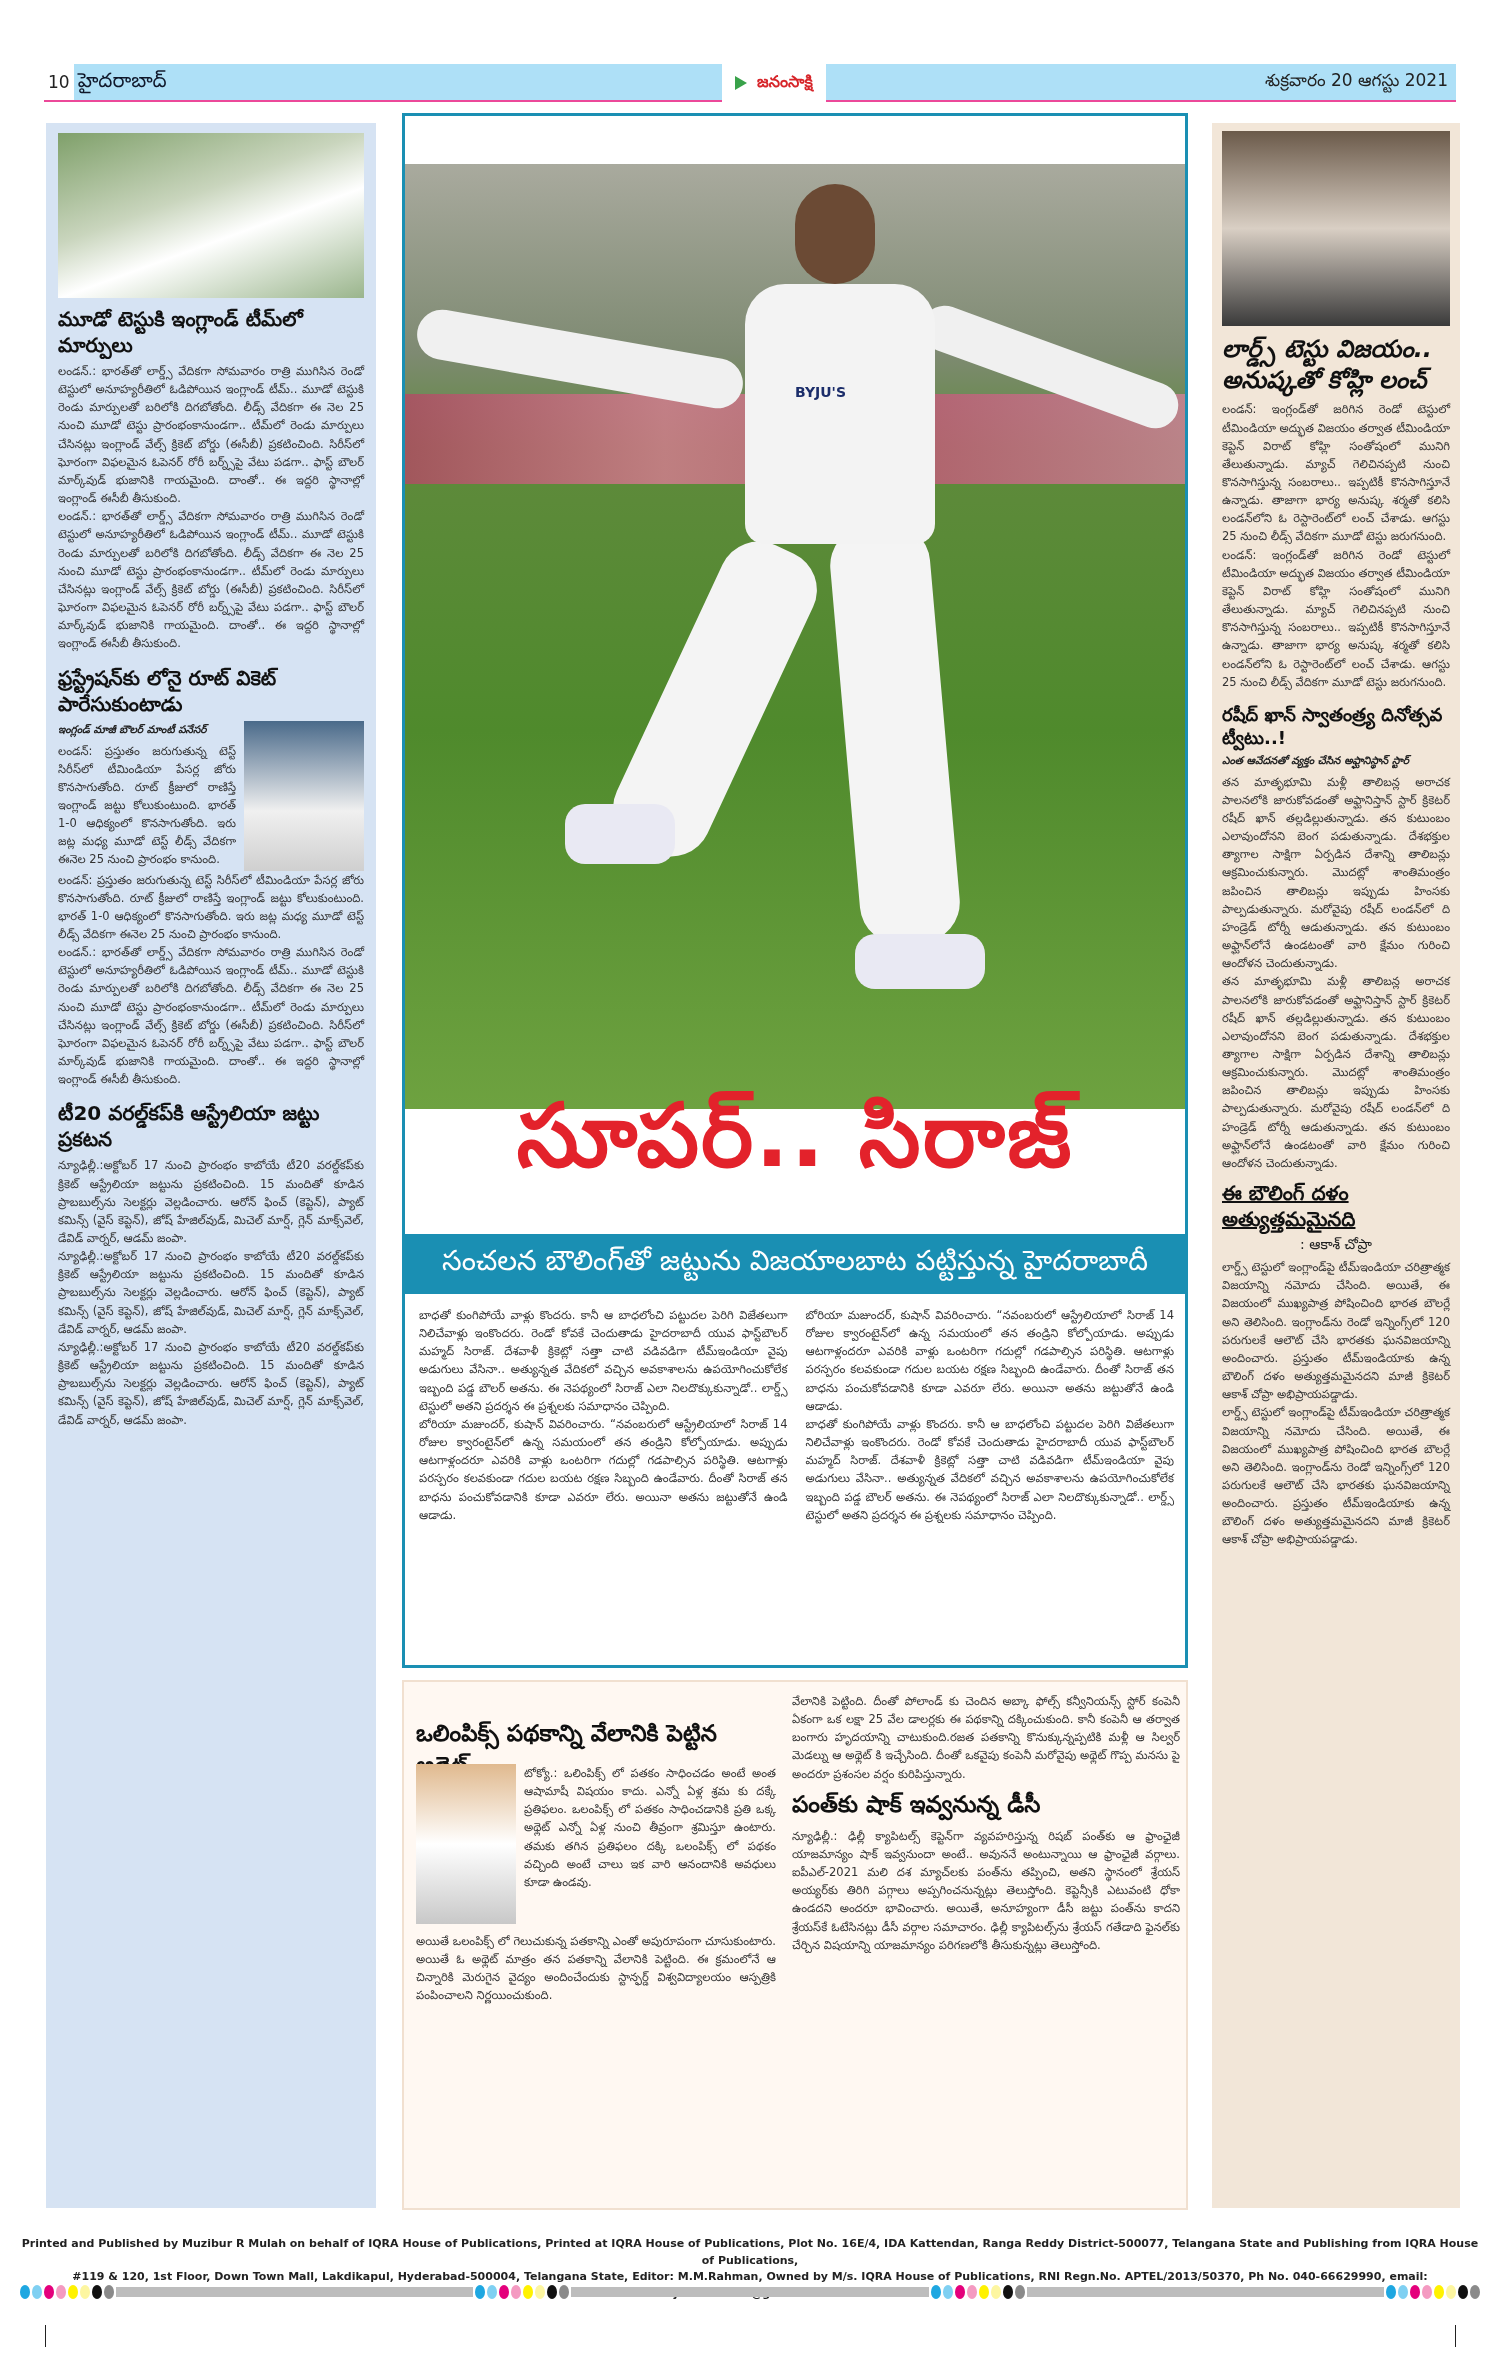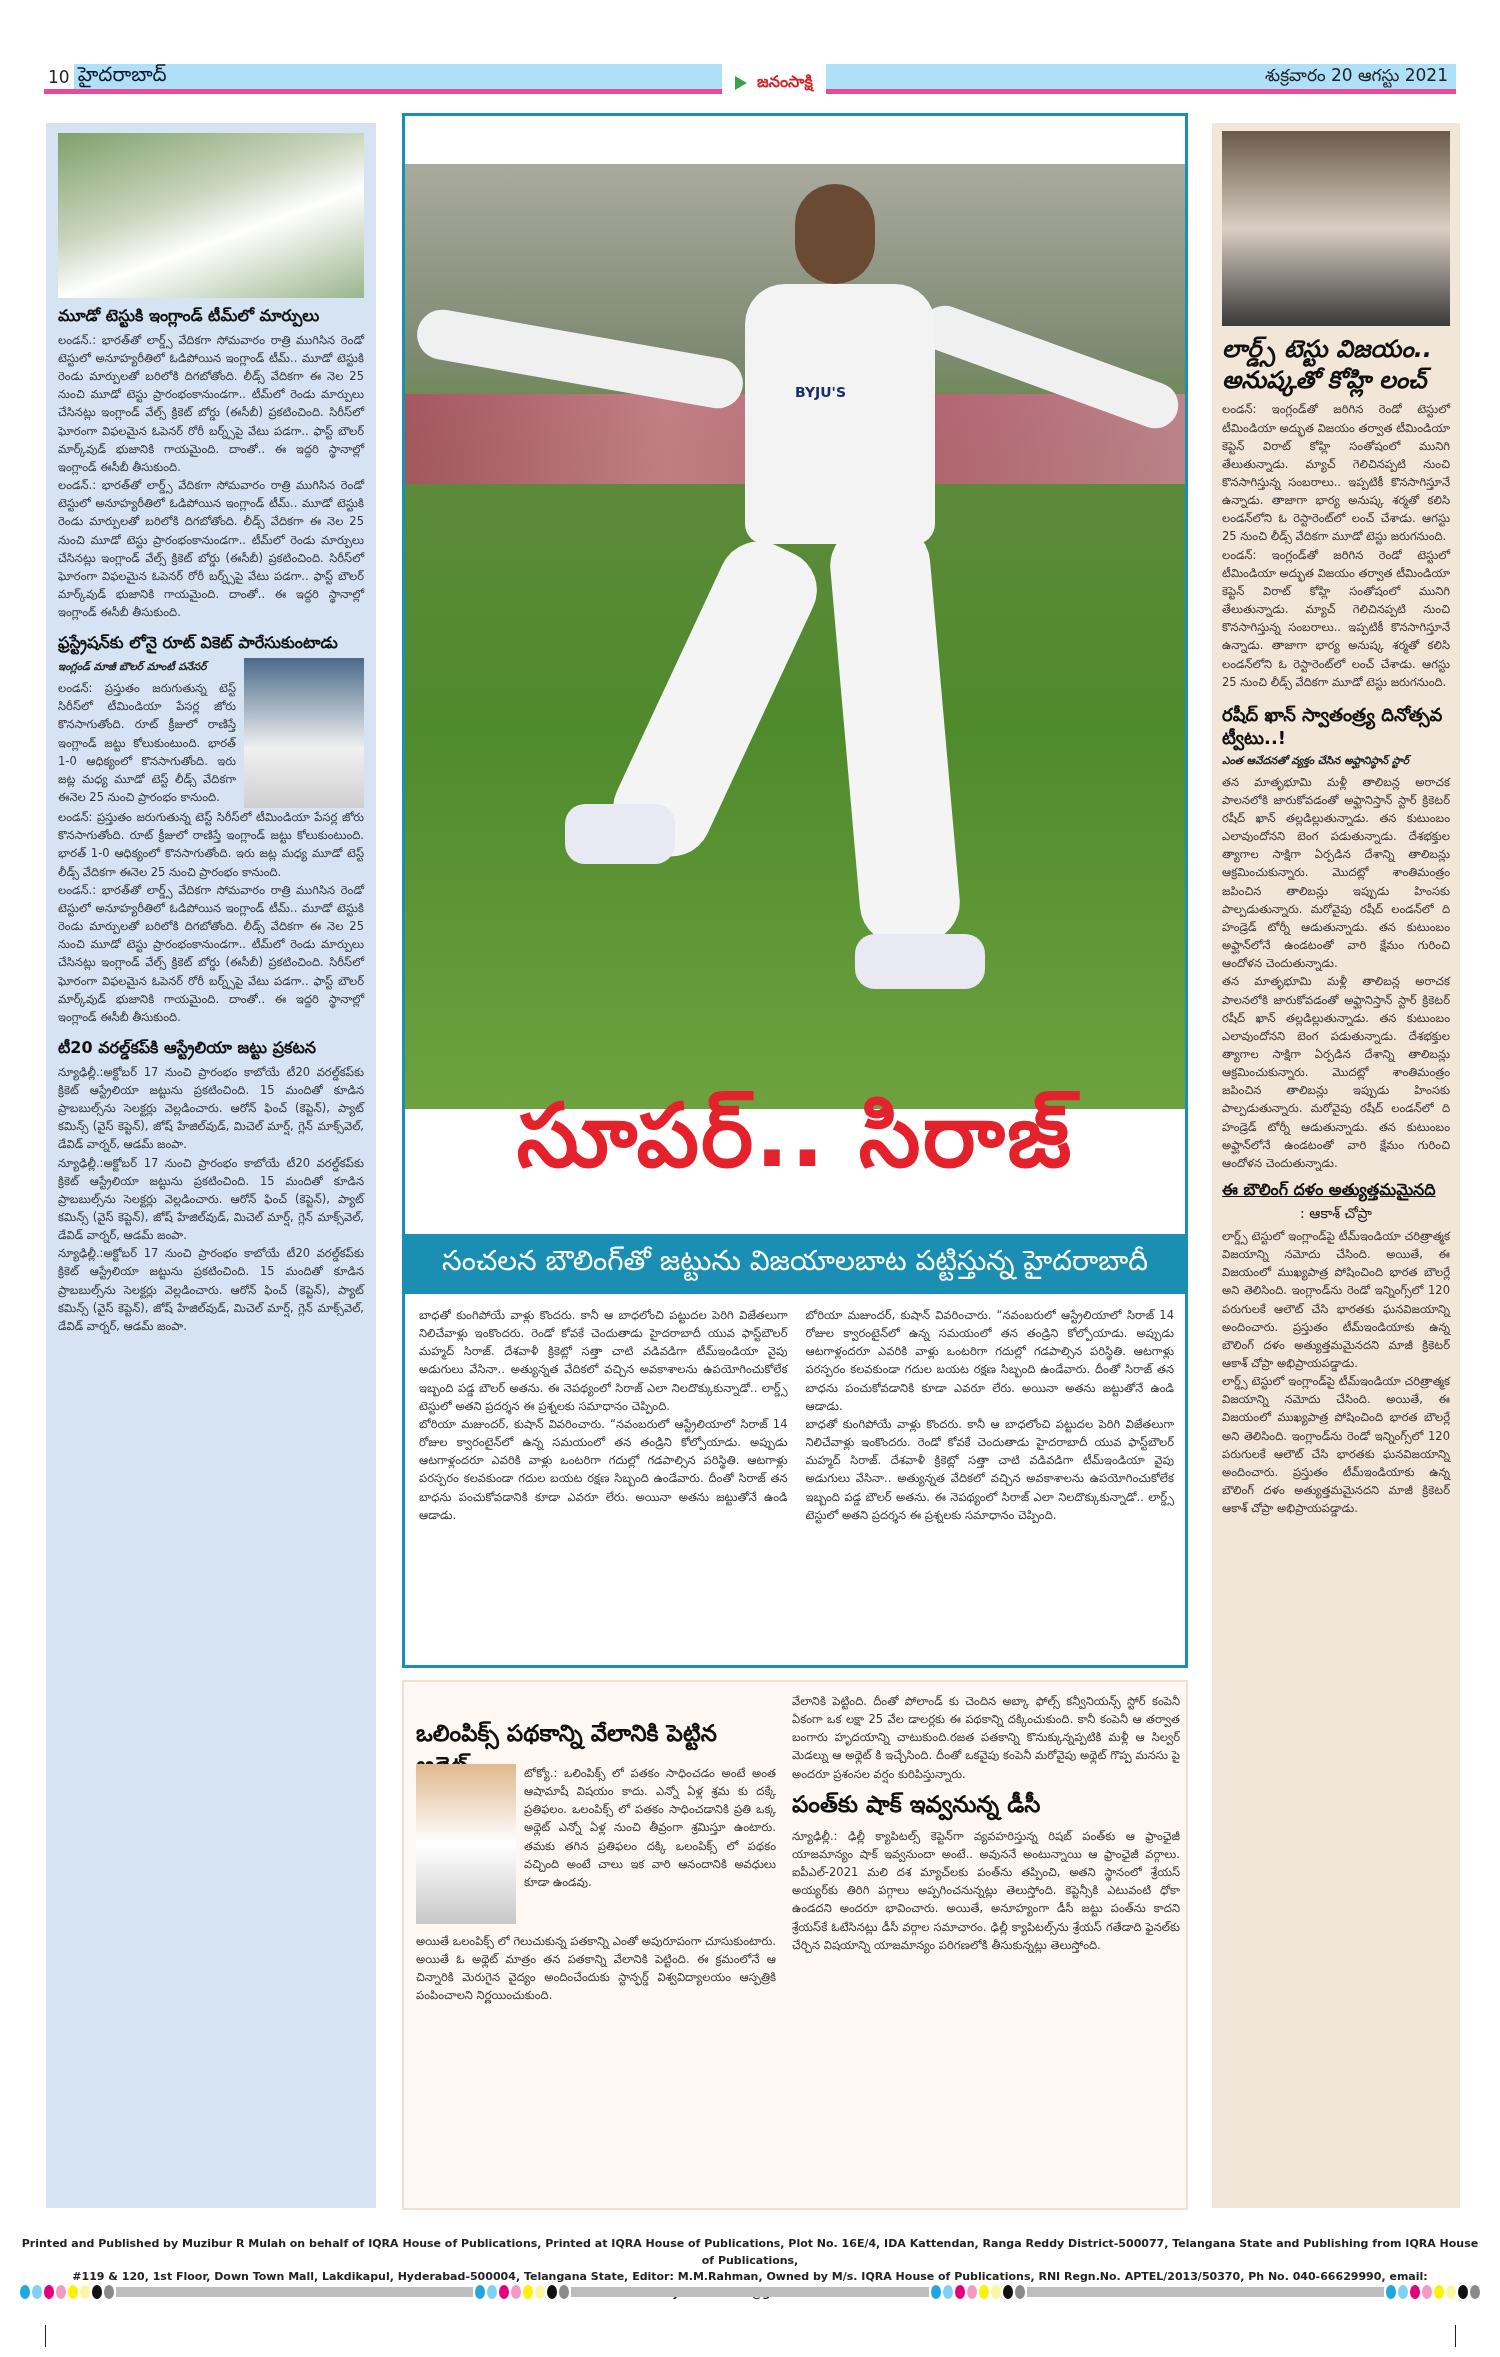--- a/index.html
+++ b/index.html
@@ -1,29 +1,29 @@
 <!DOCTYPE html>
 <html><head>
 <meta charset="utf-8">
 <style>
   *{box-sizing:border-box;margin:0;padding:0;}
   body{width:1500px;height:2357px;background:#ffffff;font-family:"DejaVu Sans",sans-serif;color:#2a2a2a;position:relative;overflow:hidden;}
-  .masthead{position:absolute;left:44px;top:64px;width:1412px;height:30px;background:#aee0f7;border-bottom:5px solid #ec4899;display:flex;align-items:center;justify-content:space-between;}
+  .masthead{position:absolute;left:44px;top:64px;width:1412px;height:38px;background:#aee0f7;border-bottom:2px solid #ec4899;display:flex;align-items:center;justify-content:space-between;}
   .mh-left{display:flex;align-items:center;height:100%;}
   .page-no{background:#fff;height:100%;display:flex;align-items:center;padding:0 4px;font-size:17px;color:#222;}
   .city{font-size:20px;margin-left:4px;color:#0f172a;}
   .logo{position:absolute;left:678px;top:0;width:104px;height:38px;background:#fff;display:flex;align-items:center;justify-content:center;gap:10px;}
   .logo-leaf{width:0;height:0;border-top:7px solid transparent;border-bottom:7px solid transparent;border-left:12px solid #39a24a;}
   .logo-text{color:#d7262b;font-weight:bold;font-size:16px;}
   .mh-date{font-size:17px;color:#222;padding-right:8px;}
 
   .col-left{position:absolute;left:46px;top:123px;width:330px;height:2085px;background:#d6e3f3;padding:10px 12px;overflow:hidden;}
   .col-right{position:absolute;left:1212px;top:123px;width:248px;height:2085px;background:#f2e6d8;padding:8px 10px;overflow:hidden;}
   .photo{background:linear-gradient(160deg,#7fa06a 0%,#c9d5bd 40%,#ffffff 60%,#9ab58c 100%);position:relative;}
-  .h-black{font-weight:bold;font-size:16px;color:#111;line-height:1.3;margin:8px 0 4px;}
+  .h-black{font-weight:bold;font-size:20px;color:#111;line-height:1.3;margin:8px 0 4px;}
   .body{font-size:11.5px;line-height:1.58;color:#333;text-align:justify;}
   .sub-small{font-size:10.5px;font-weight:bold;color:#222;margin:2px 0 4px;font-style:italic;}
   .credit{font-size:14px;text-align:center;color:#222;margin:2px 0;}
 
   .center{position:absolute;left:402px;top:113px;width:786px;height:1555px;border:3px solid #1a8fb3;background:#fff;}
   .hero{position:absolute;left:0;top:0;width:780px;height:945px;background:linear-gradient(180deg,#a9aa9e 0%,#7e8a72 20%,#5f8a3c 30%,#4f8a2c 60%,#6ea240 100%);overflow:hidden;margin-top:48px;}
   .hero-boards{position:absolute;left:0;top:230px;width:780px;height:90px;background:linear-gradient(90deg,#b24a64,#d77c92,#c45b7a,#d0829a);opacity:.8;}
   .player{position:absolute;left:300px;top:20px;width:260px;height:820px;}
   .head{position:absolute;left:90px;top:0;width:80px;height:100px;border-radius:40px;background:#6b4a34;}
   .torso{position:absolute;left:40px;top:100px;width:190px;height:260px;border-radius:40px 40px 20px 20px;background:#f3f3f3;}

